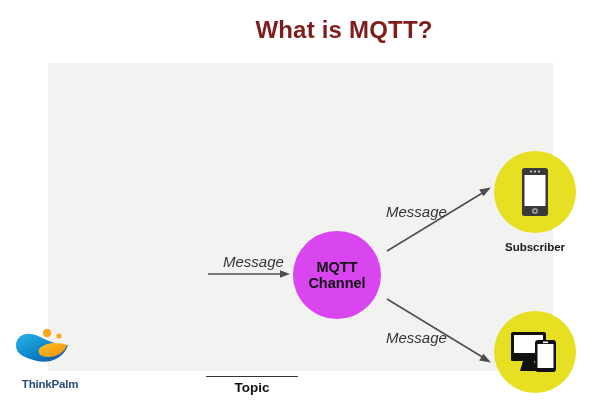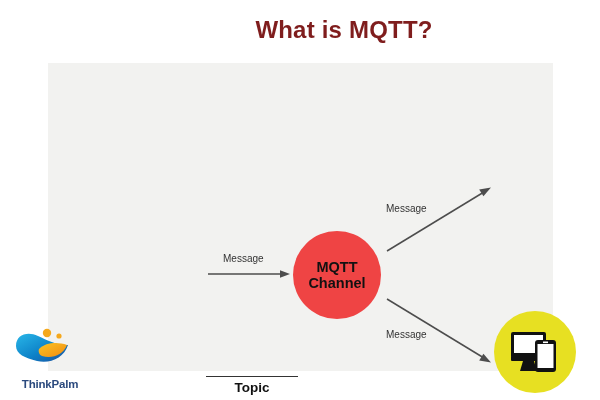--- a/index.html
+++ b/index.html
@@ -59,21 +59,21 @@
   #publisher-node { left: 70px; top: 165px; }
   #publisher-circle {
     width: 84px; height: 84px;
     background: #a9e9ec;
   }
   #publisher-caption { top: 92px; }
 
   #broker-node { left: 245px; top: 168px; }
   #broker-circle {
     width: 88px; height: 88px;
-    background: #ef4444;
+    background: #d946ef;
   }
   #broker-label {
     text-align: center;
     font-size: 14.5px;
     font-weight: bold;
     color: #111111;
     line-height: 1.12;
   }
 
   #subscriber1-node { left: 446px; top: 88px; }
@@ -95,21 +95,22 @@
     overflow: visible;
   }
   .arrow-line {
     stroke: #4d4d4d;
     stroke-width: 1.5;
     fill: none;
   }
   .arrow-head { fill: #4d4d4d; }
   .arrow-label {
     position: absolute;
-    font-size: 10px;
+    font-size: 15px;
+    font-style: italic;
     color: #333333;
     white-space: nowrap;
   }
 
   #arrow1-svg { left: 160px; top: 205px; width: 82px; height: 12px; }
   #arrow1-label { left: 175px; top: 190px; }
 
   #arrow2-svg { left: 339px; top: 122px; width: 105px; height: 68px; }
   #arrow2-label { left: 338px; top: 140px; }
 
@@ -167,20 +168,34 @@
 
   <div class="node" id="broker-node">
     <div class="circle" id="broker-circle">
       <div id="broker-label">
         <div>MQTT</div>
         <div>Channel</div>
       </div>
     </div>
   </div>
 
+  <div class="node" id="subscriber1-node">
+    <div class="circle" id="subscriber1-circle">
+      <svg width="32" height="50" viewBox="0 0 32 50">
+        <rect x="3" y="1" width="26" height="48" rx="2.5" fill="#3a3a3a"></rect>
+        <rect x="5.5" y="8" width="21" height="31" fill="#ffffff"></rect>
+        <circle cx="12" cy="4.5" r="1.1" fill="#cfcfcf"></circle>
+        <circle cx="16" cy="4.5" r="1.1" fill="#cfcfcf"></circle>
+        <circle cx="20" cy="4.5" r="1.1" fill="#cfcfcf"></circle>
+        <circle cx="16" cy="44" r="3" fill="#9a9a9a"></circle>
+        <circle cx="16" cy="44" r="1.3" fill="#3a3a3a"></circle>
+      </svg>
+    </div>
+    <div class="node-caption" id="subscriber1-caption">Subscriber</div>
+  </div>
 
   <div class="node" id="subscriber2-node">
     <div class="circle" id="subscriber2-circle">
       <svg width="50" height="44" viewBox="0 0 50 44">
         <rect x="1" y="2" width="35" height="26" rx="2" fill="#111111"></rect>
         <rect x="4" y="5" width="29" height="18" fill="#ffffff"></rect>
         <rect x="1" y="26" width="35" height="5" rx="1" fill="#111111"></rect>
         <rect x="26" y="27.5" width="6" height="2" fill="#ffffff"></rect>
         <path d="M13 31 L24 31 L27 41 L10 41 Z" fill="#111111"></path>
         <rect x="25" y="10" width="21" height="32" rx="3" fill="#111111"></rect>

